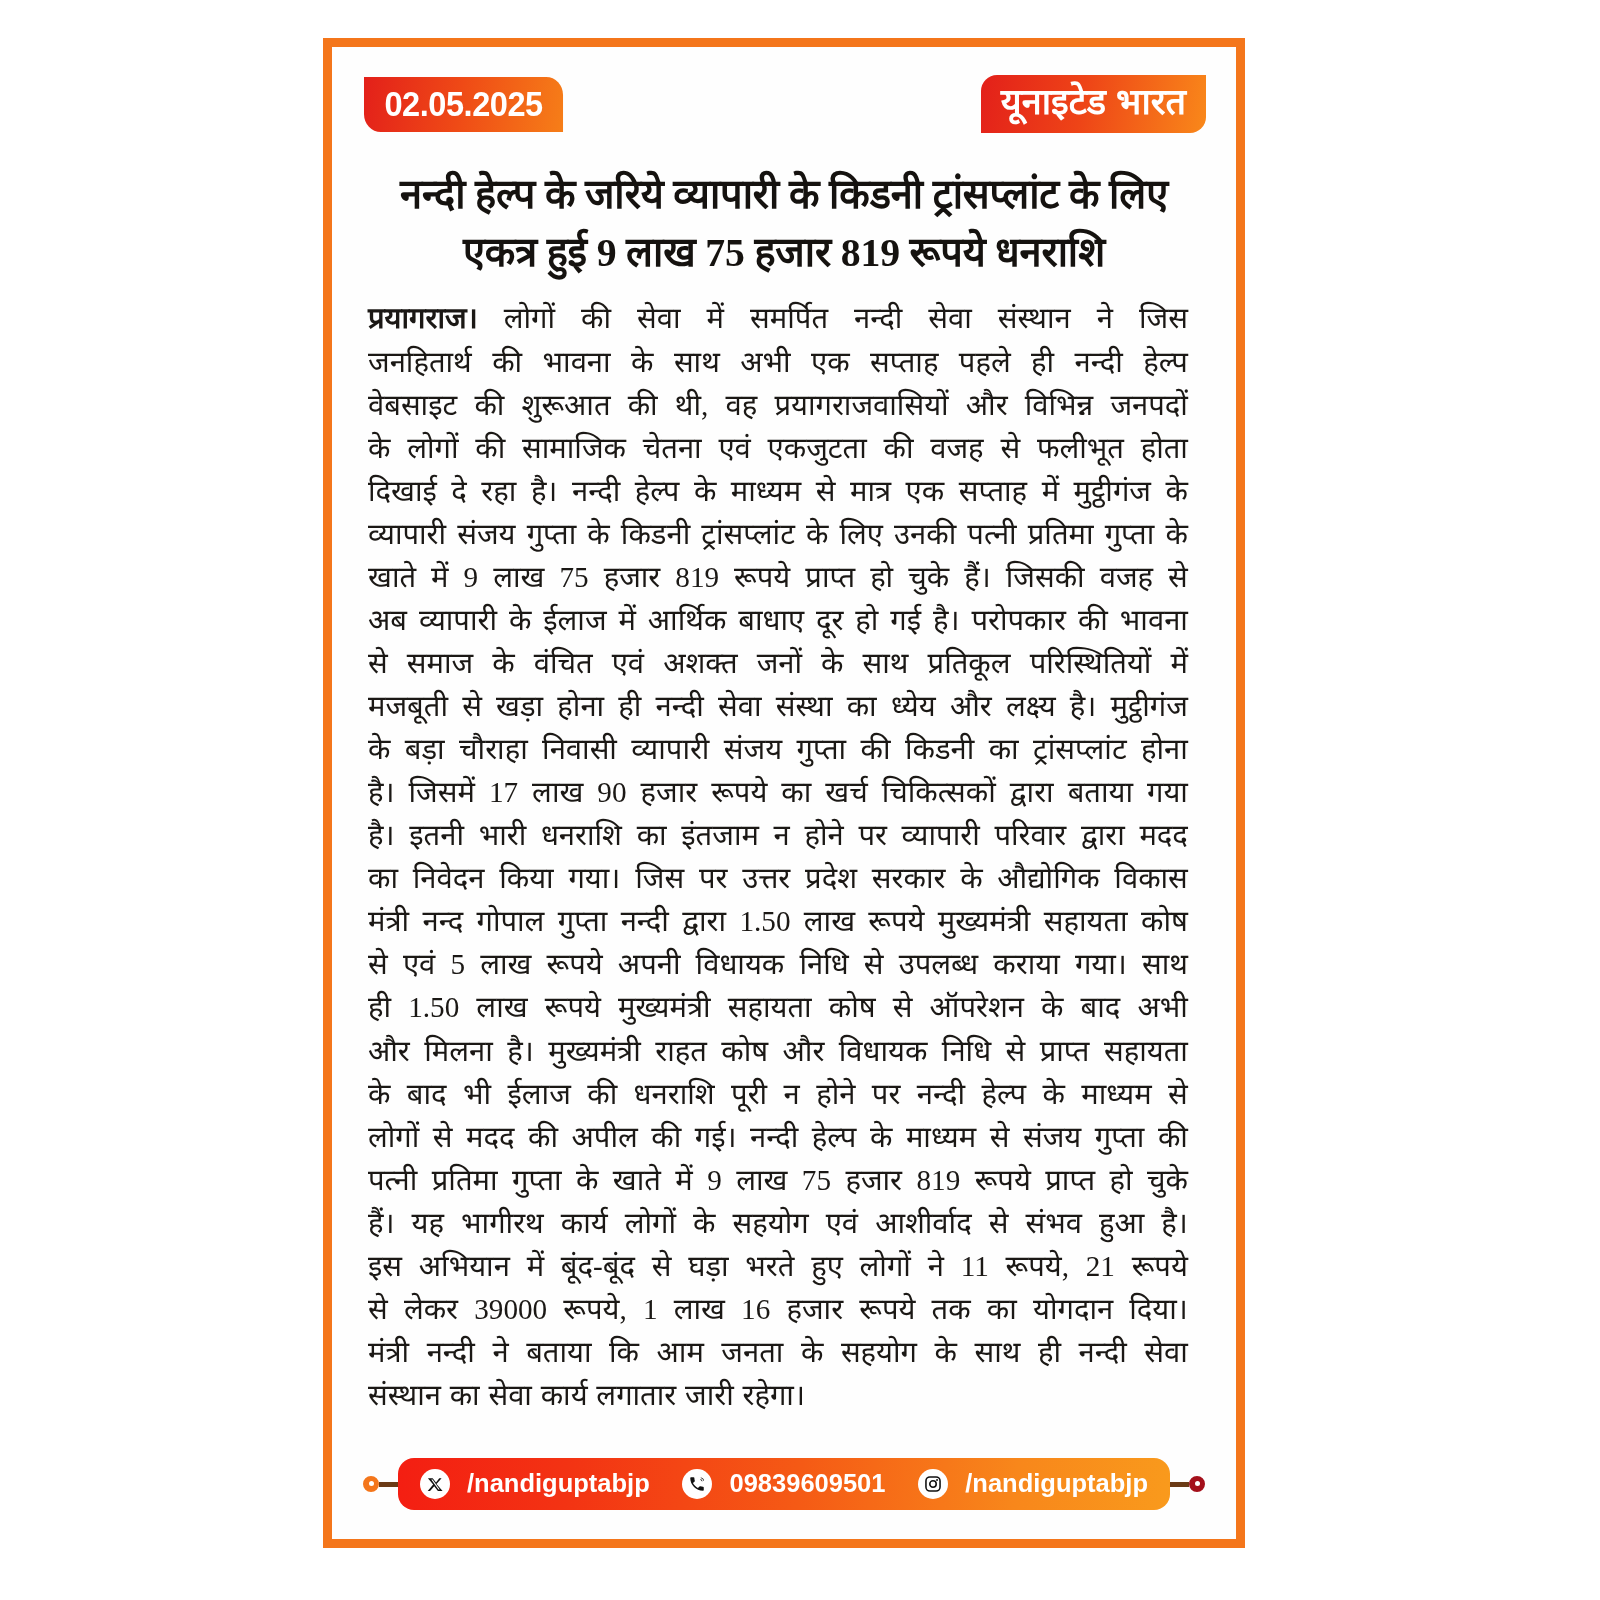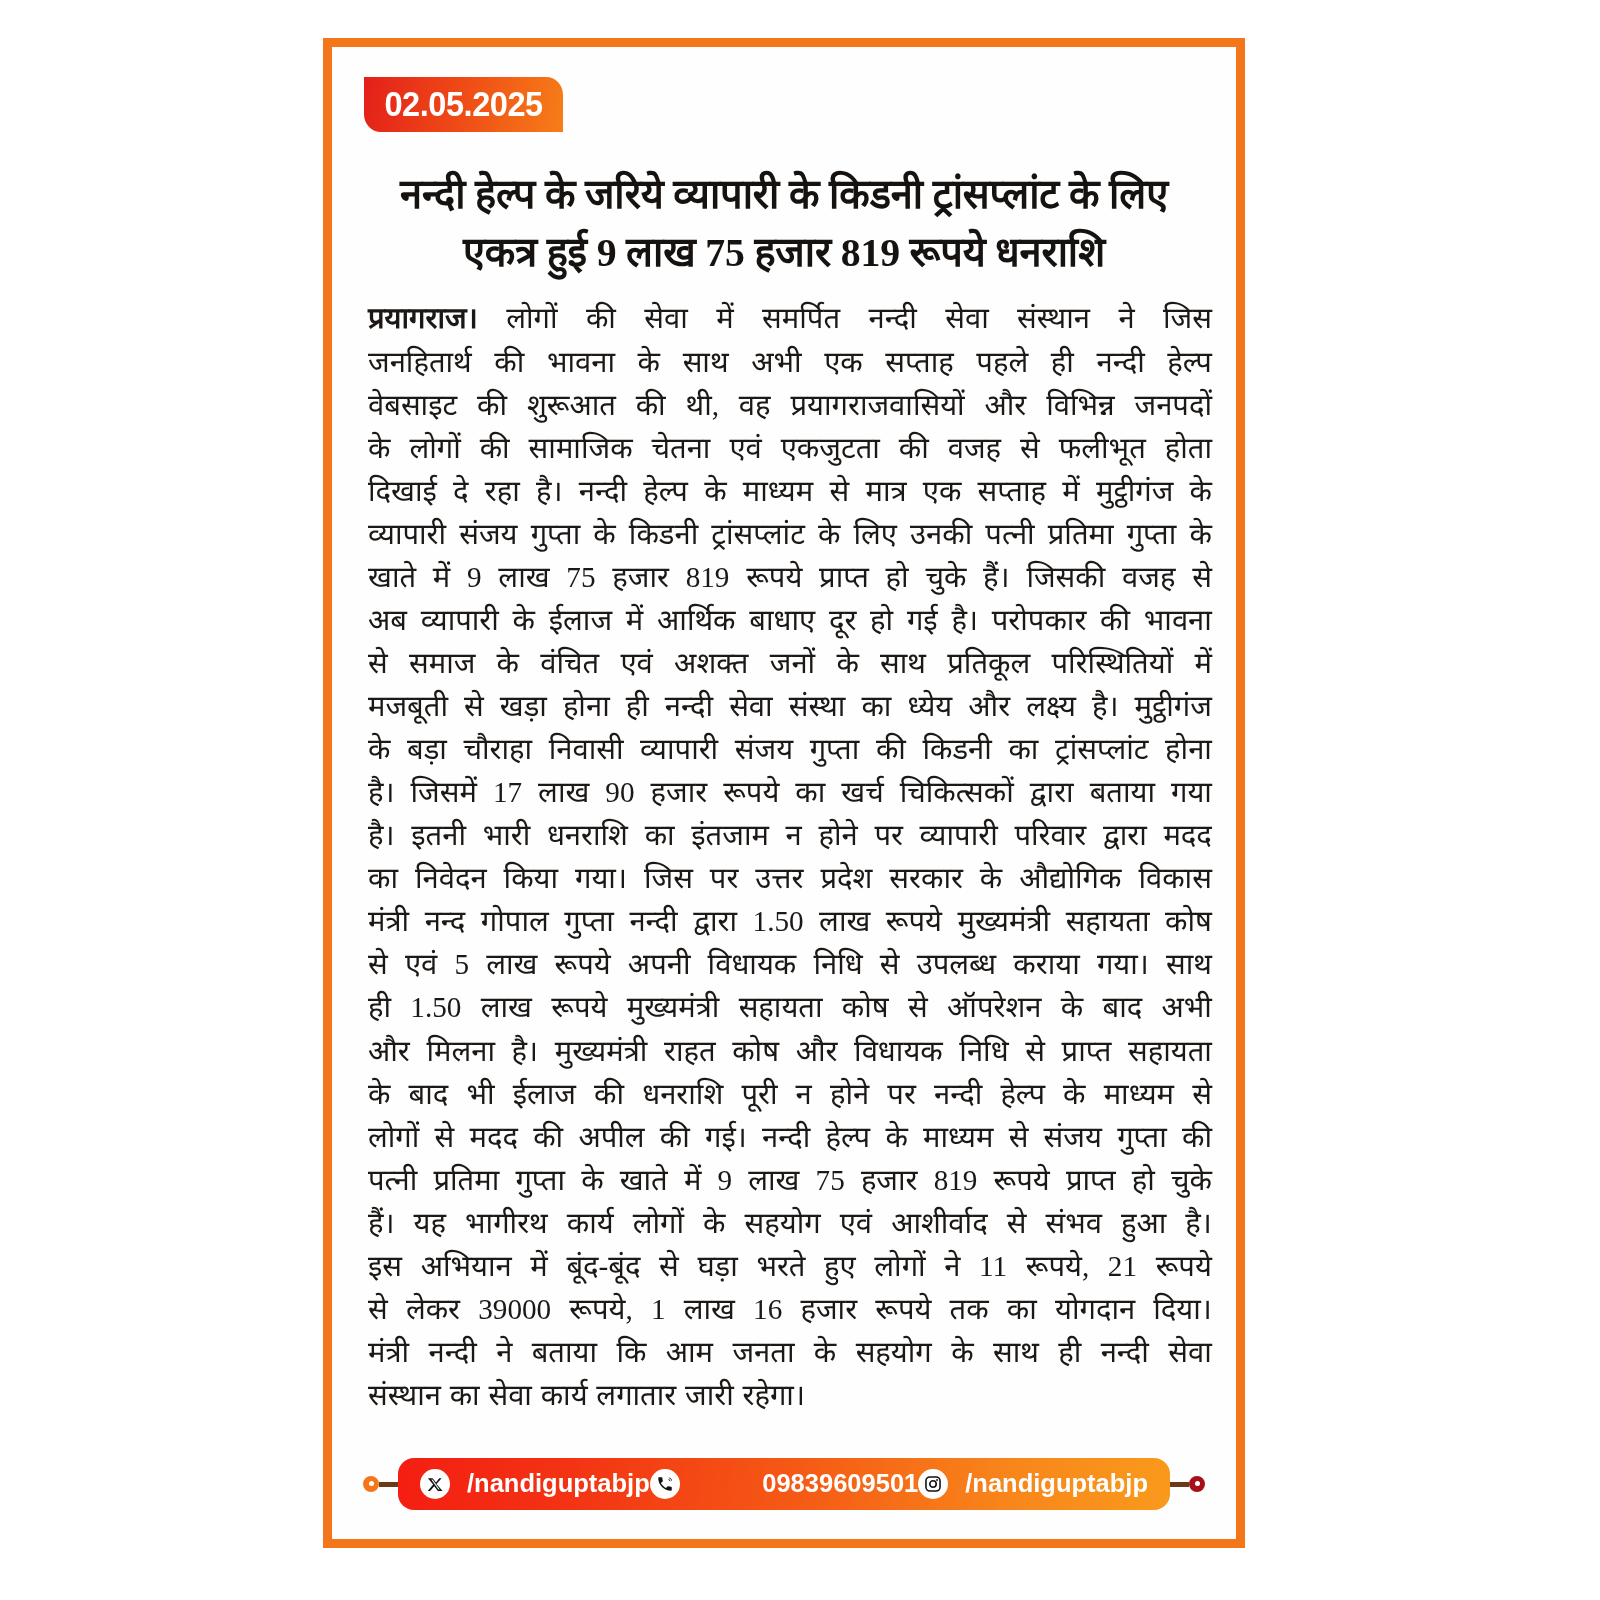--- a/index.html
+++ b/index.html
@@ -93,21 +93,21 @@
     text-align: center;
     color: #1a1714;
     font-family: "Liberation Serif", serif;
     font-weight: 700;
     font-size: 23px;
     line-height: 1;
   }
 
   
   .article {
-    margin: 16px 24px 0 36px;
+    margin: 16px 48px 0 36px;
     color: #1b1815;
     font-family: "Liberation Serif", serif;
     font-size: 29.2px;
     line-height: 1.475;
   }
   .article .p-line {
     display: flex;
     justify-content: space-between;
     white-space: nowrap;
     width: 100%;
@@ -171,21 +171,21 @@
     align-items: center;
     gap: 17px;
     color: #ffffff;
     font-size: 25.5px;
     font-weight: 700;
     font-family: "Liberation Sans", sans-serif;
     white-space: nowrap;
     line-height: 1;
   }
   .social.s-x     { flex: 0 0 auto; }
-  .social.s-phone { flex: 1 1 auto; justify-content: space-between; }
+  .social.s-phone { flex: 1 1 auto; justify-content: center; }
   .social.s-insta { flex: 0 0 auto; }
 
   .ic {
     width: 30px;
     height: 30px;
     border-radius: 50%;
     background: #ffffff;
     display: flex;
     align-items: center;
     justify-content: center;
@@ -195,20 +195,21 @@
 </style>
 </head>
 <body>
 
 <div id="canvas">
 
   <div id="card">
 
     <div class="header-row">
       <div class="date-badge">02.05.2025</div>
+      <div class="brand-badge">यूनाइटेड भारत</div>
     </div>
 
     <div class="headline">
       <span class="h-line">नन्दी हेल्प के जरिये व्यापारी के किडनी ट्रांसप्लांट के लिए</span>
       <span class="h-line">एकत्र हुई 9 लाख 75 हजार 819 रूपये धनराशि</span>
     </div>
 
 
     <div class="article" id="article">
         <div class="p-line">

